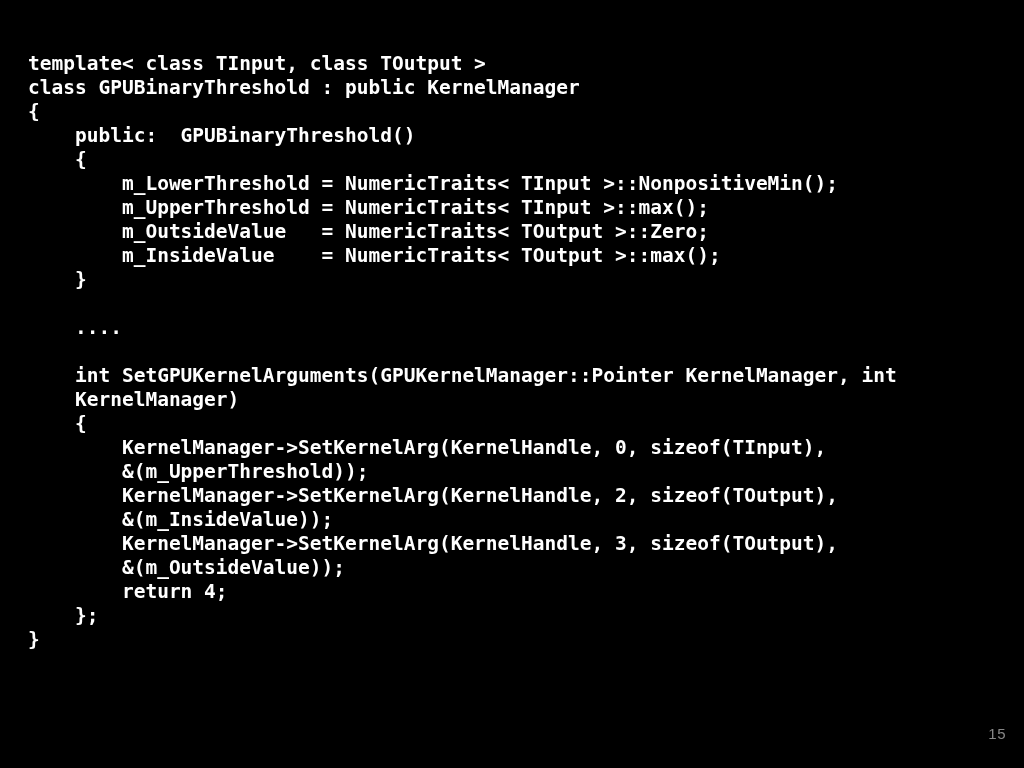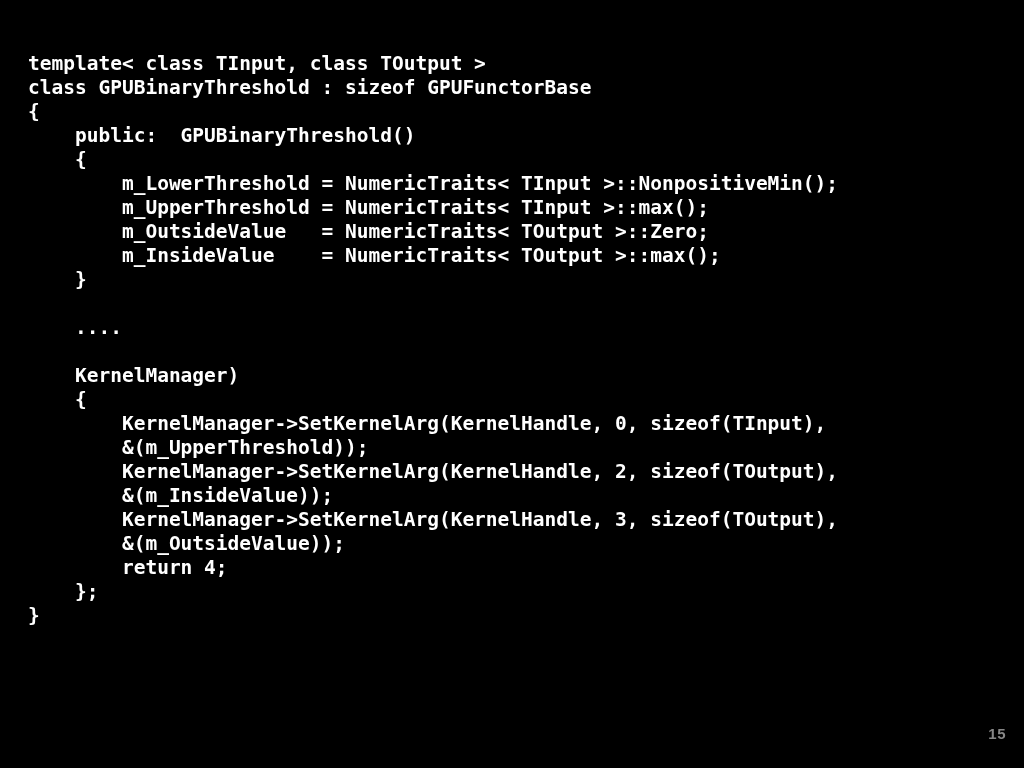--- a/index.html
+++ b/index.html
@@ -43,44 +43,45 @@
   .code-line.blank {
     color: transparent;
   }
 
   #page-number {
     position: absolute;
     right: 50px;
     bottom: 26px;
     font-family: "Liberation Sans", "DejaVu Sans", sans-serif;
     font-size: 15px;
-    font-weight: bold;
+    font-weight: normal;
     color: #878787;
     letter-spacing: 0.5px;
   }
 </style>
 </head>
 <body>
 
 <div id="slide">
 
   <div id="code-block">
       <div class="code-line">template&lt; class TInput, class TOutput &gt;</div>
-      <div class="code-line">class GPUBinaryThreshold : sizeof GPUFunctorBase</div>
+      <div class="code-line">class GPUBinaryThreshold : public KernelManager</div>
       <div class="code-line">{</div>
       <div class="code-line">    public:  GPUBinaryThreshold()</div>
       <div class="code-line">    {</div>
       <div class="code-line">        m_LowerThreshold = NumericTraits&lt; TInput &gt;::NonpositiveMin();</div>
       <div class="code-line">        m_UpperThreshold = NumericTraits&lt; TInput &gt;::max();</div>
       <div class="code-line">        m_OutsideValue   = NumericTraits&lt; TOutput &gt;::Zero;</div>
       <div class="code-line">        m_InsideValue    = NumericTraits&lt; TOutput &gt;::max();</div>
       <div class="code-line">    }</div>
       <div class="code-line blank"></div>
       <div class="code-line">    ....</div>
       <div class="code-line blank"></div>
+      <div class="code-line">    int SetGPUKernelArguments(GPUKernelManager::Pointer KernelManager, int</div>
       <div class="code-line">    KernelManager)</div>
       <div class="code-line">    {</div>
       <div class="code-line">        KernelManager-&gt;SetKernelArg(KernelHandle, 0, sizeof(TInput),</div>
       <div class="code-line">        &amp;(m_UpperThreshold));</div>
       <div class="code-line">        KernelManager-&gt;SetKernelArg(KernelHandle, 2, sizeof(TOutput),</div>
       <div class="code-line">        &amp;(m_InsideValue));</div>
       <div class="code-line">        KernelManager-&gt;SetKernelArg(KernelHandle, 3, sizeof(TOutput),</div>
       <div class="code-line">        &amp;(m_OutsideValue));</div>
       <div class="code-line">        return 4;</div>
       <div class="code-line">    };</div>

